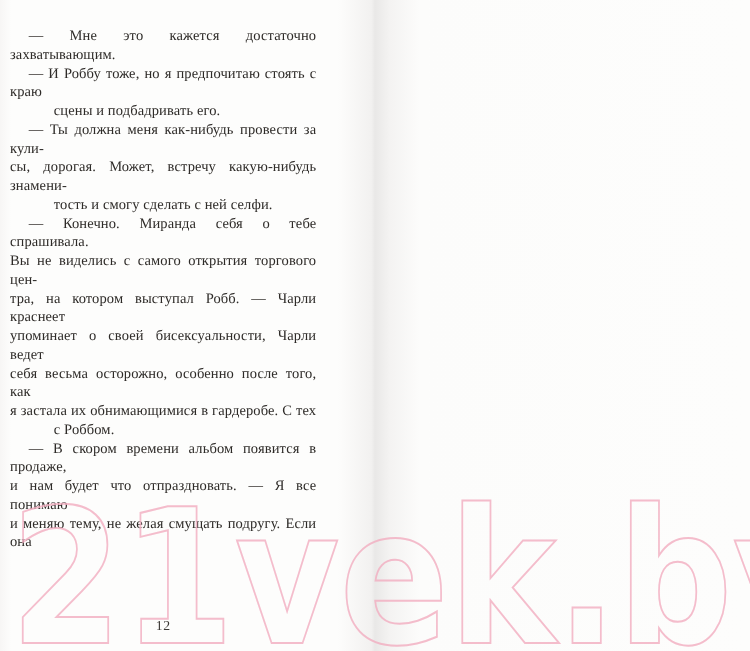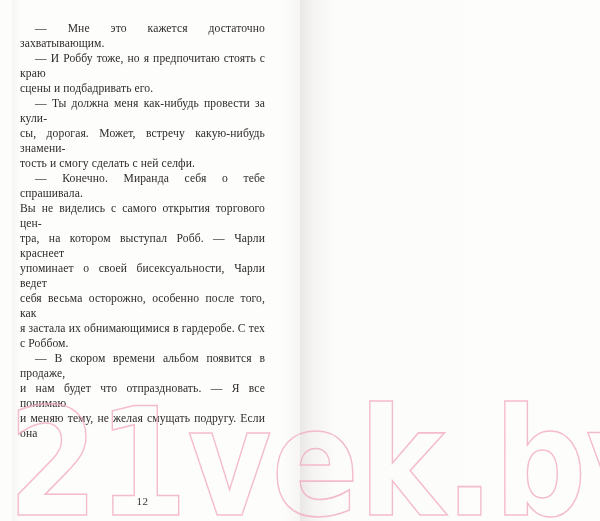--- a/index.html
+++ b/index.html
@@ -7,41 +7,41 @@
   body {
     position:relative;
     width:600px; height:521px;
     overflow:hidden;
     background:#fdfdfc;
     font-family:"Liberation Serif","DejaVu Serif",serif;
   }
   .book { position:absolute; inset:0; }
   .page { position:absolute; top:0; height:521px; }
   .page-left {
-    left:12px; width:300px;
+    left:0; width:300px;
     background:linear-gradient(90deg,#f7f6f5 0%,#fdfdfc 3%,#fdfdfc 90%,#f2f1f0 99%,#e9e8e7 100%);
     padding-left:44px;
   }
   .page-right {
     left:300px; width:300px;
     background:linear-gradient(90deg,#e9e8e7 0%,#f4f3f2 4%,#fcfcfb 12%,#fdfdfc 100%);
   }
   .gutter-line {
     position:absolute; left:300px; top:0; width:1px; height:521px;
     background:rgba(120,118,115,0.35);
   }
   .page-body {
     position:absolute; top:21px;
     font-size:11.6px; line-height:15px;
     color:#2e2b28;
     letter-spacing:0.1px;
   }
   .page-left .page-body  { left:8px;   width:245px; }
   .line { text-align:justify; text-align-last:justify; white-space:normal; }
-  .line.last { text-align-last:left; }
+  .line.last { text-align-last:left;margin-left:35px; }
   .para.indent .line:first-child { text-indent:15px; }
   .page-number {
     position:absolute; top:495px;
     width:245px;
     text-align:center;
     font-size:11px; color:#3a3734;
     letter-spacing:0.5px;
   }
   .page-left .page-number  { left:8px; }
   .watermark {

